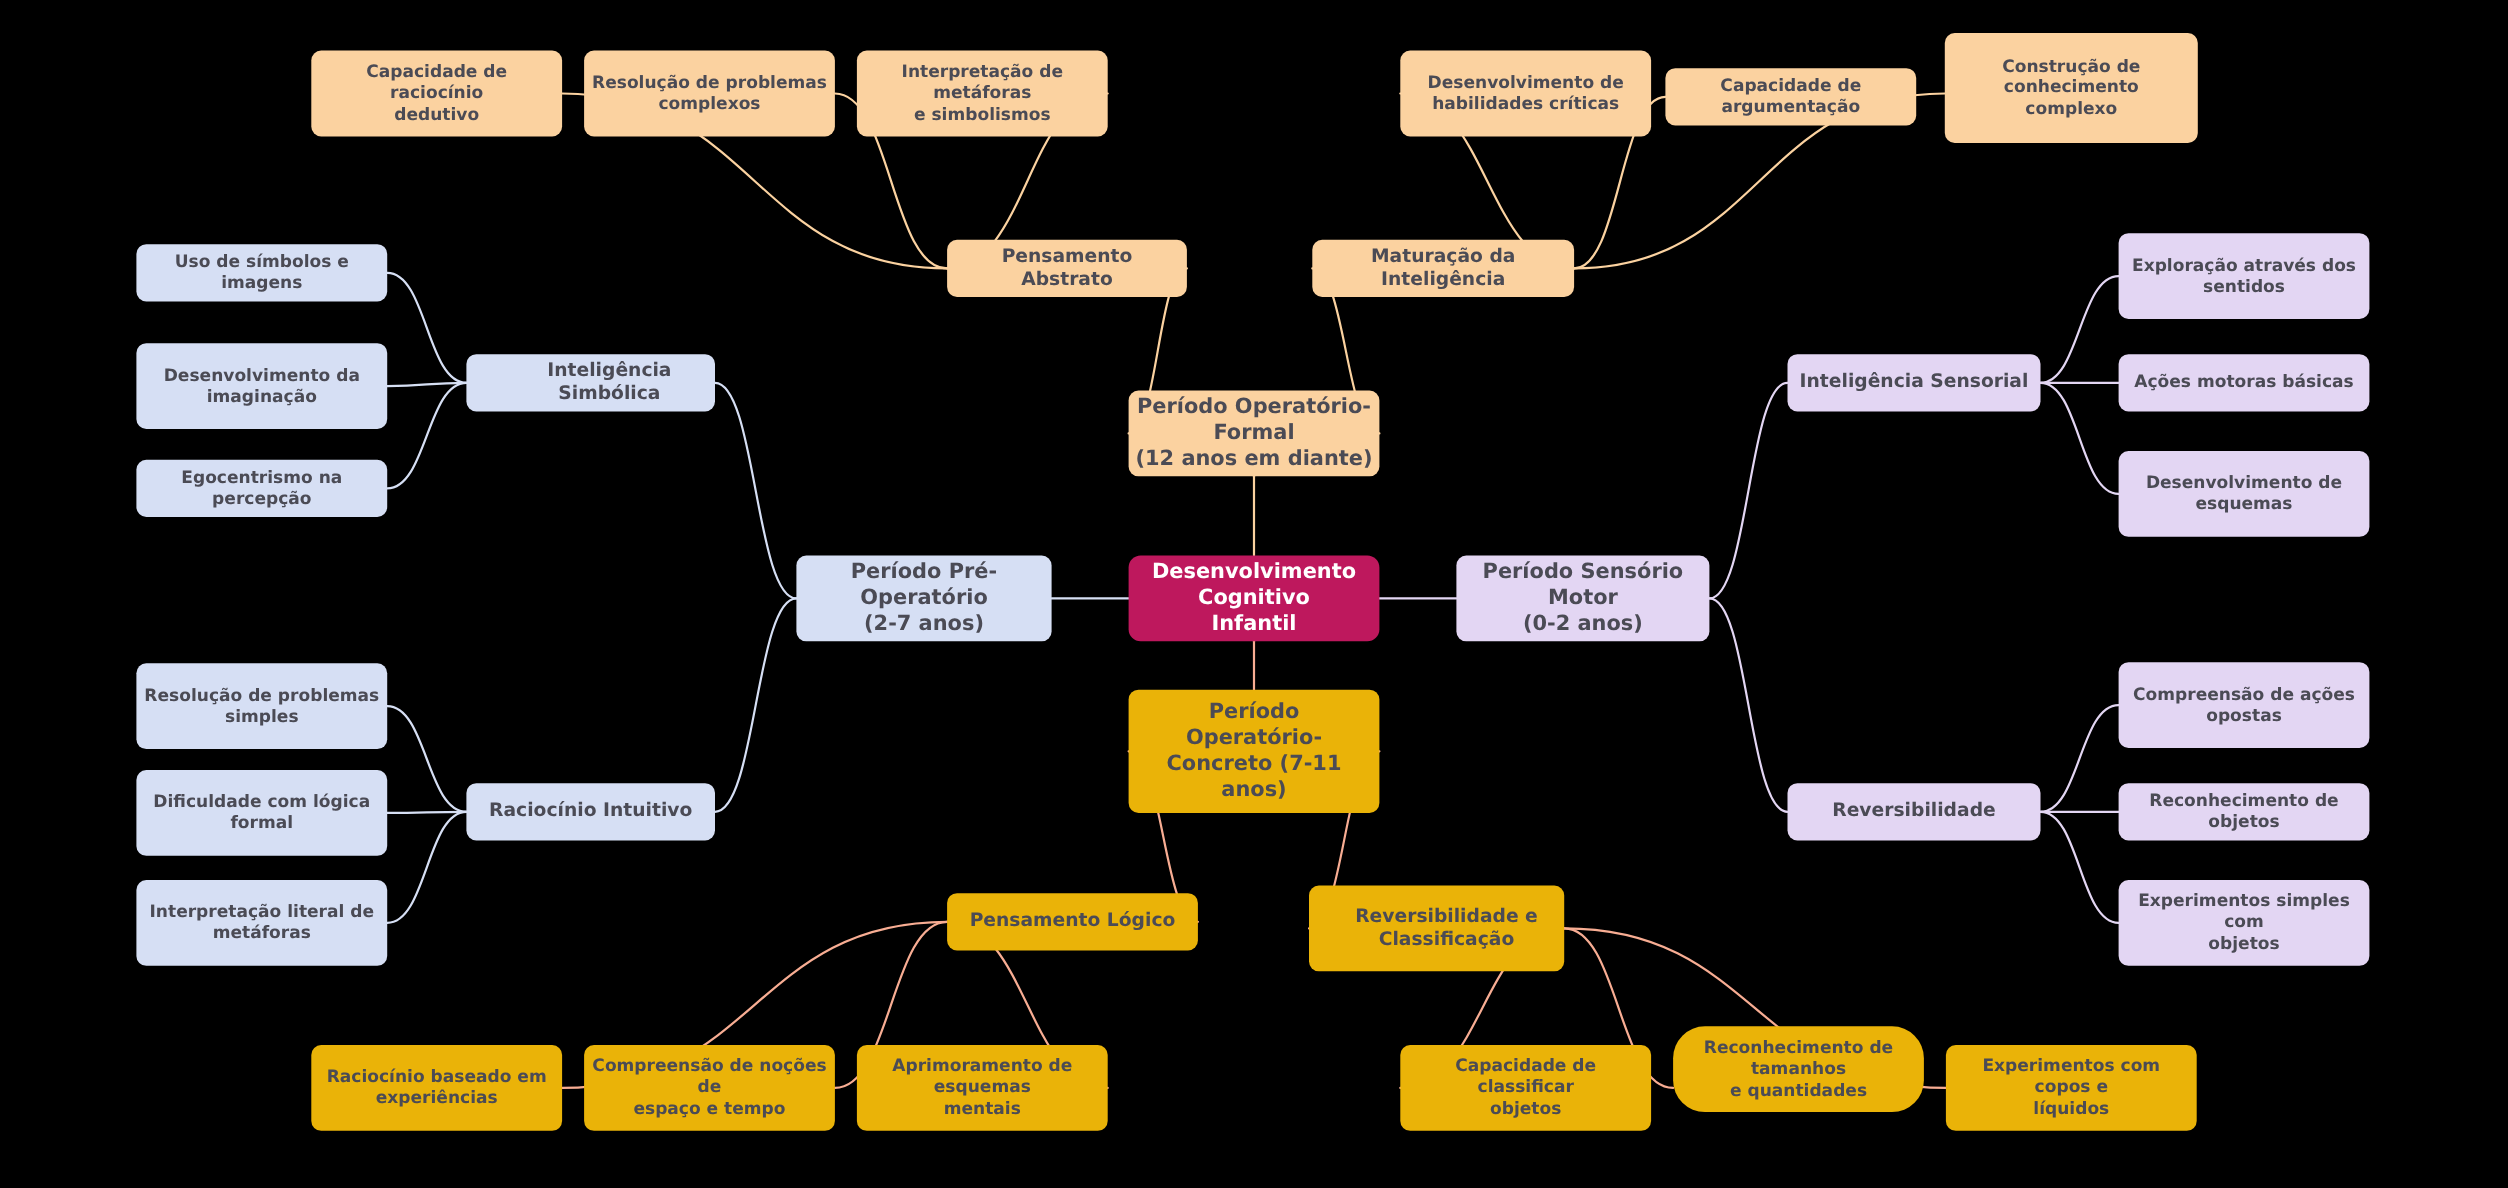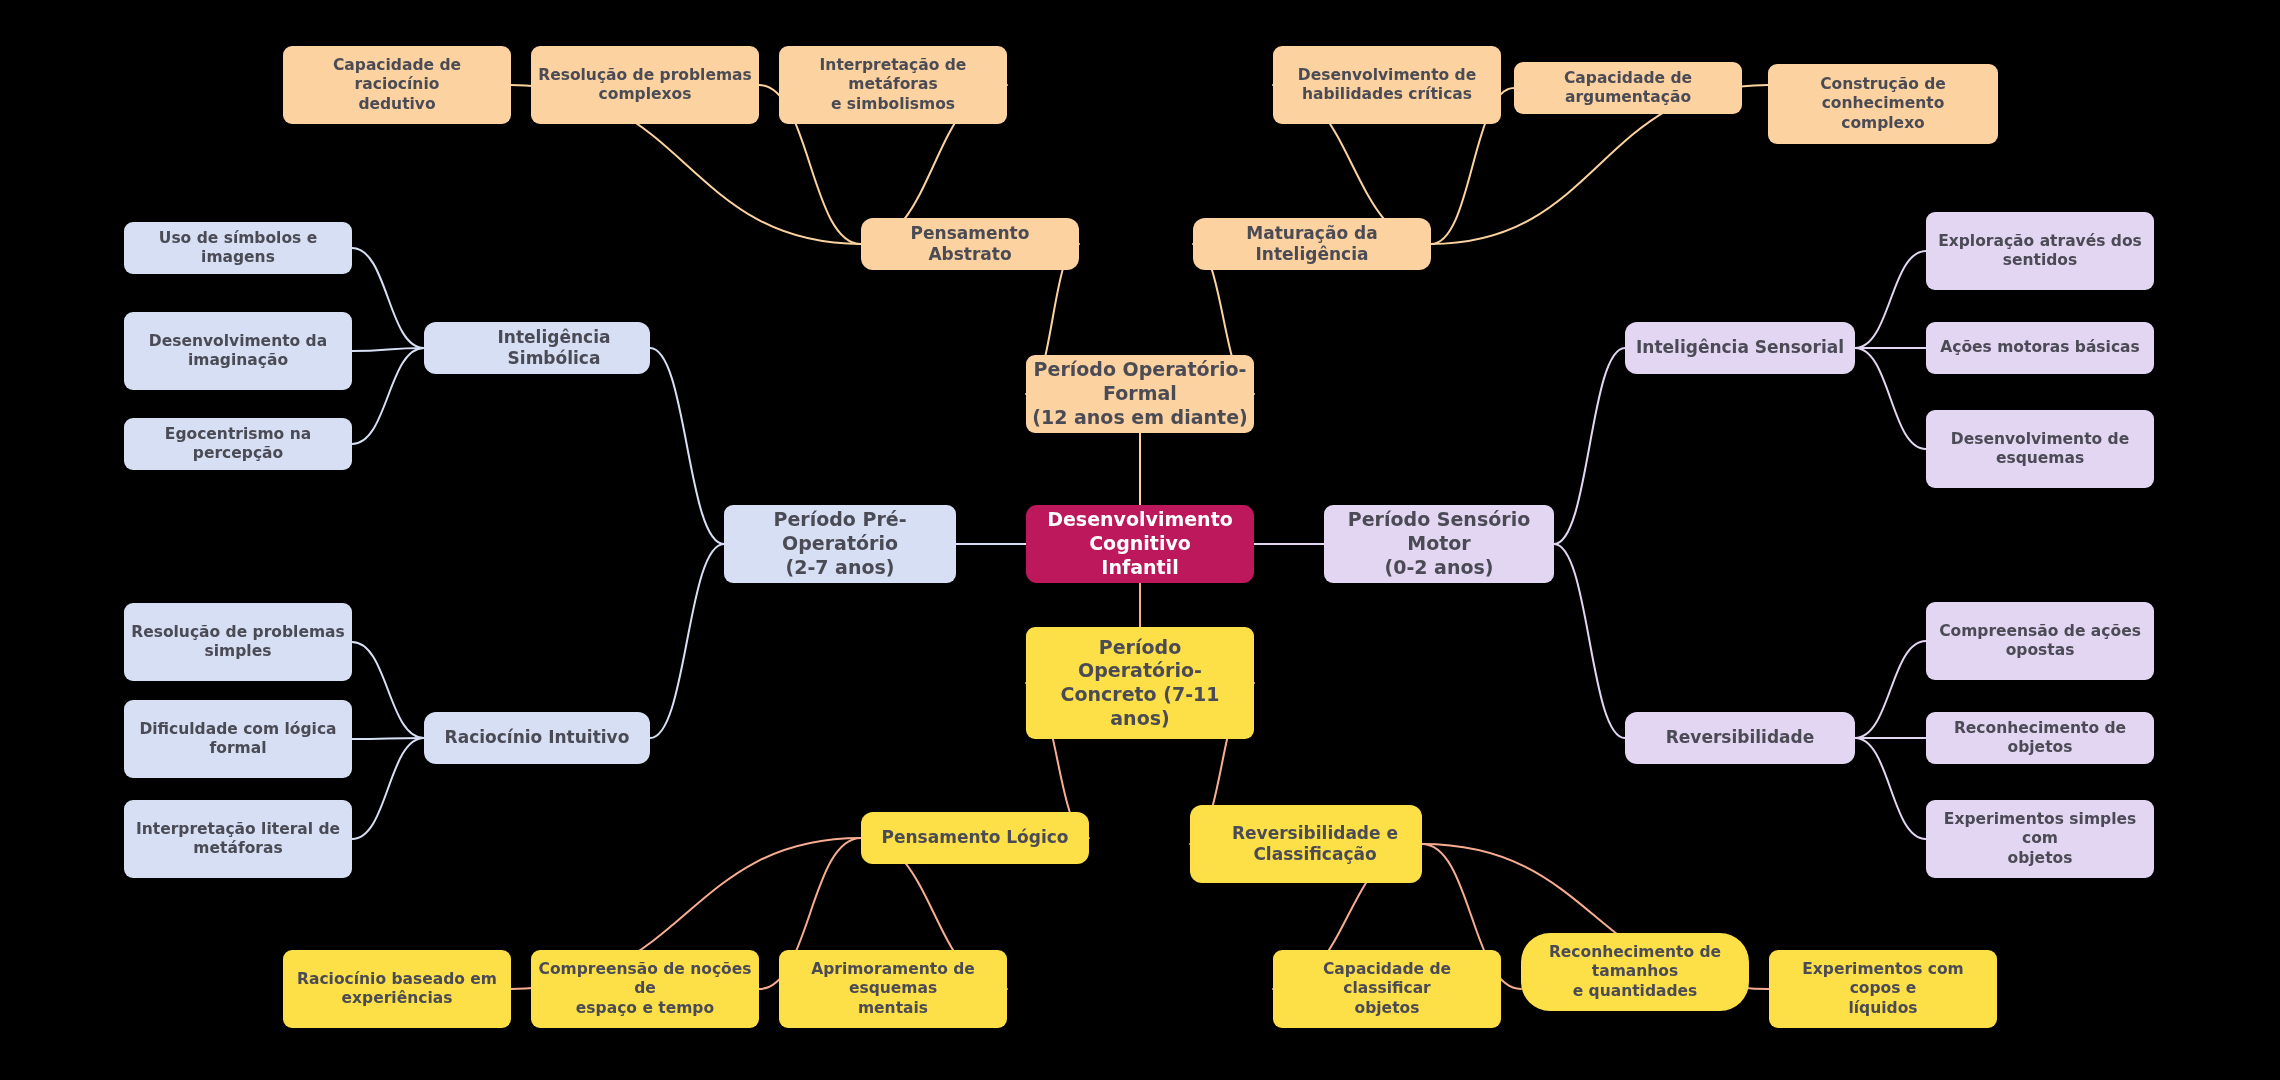--- a/index.html
+++ b/index.html
@@ -39,24 +39,24 @@
   }
   .node.root {
     color: #ffffff;
     background: #be185d;
     font-size: 19px;
     border-radius: 11px;
   }
   .node.blue   { background: #d6dff4; }
   .node.violet { background: #e3d6f3; }
   .node.orange { background: #fbd2a0; }
-  .node.salmon { background: #fde047; }
+  .node.salmon { background: #eab308; }
 
   .node.branch { font-size: 19px; }
-  .node.sub    { font-size: 17px; border-radius: 12px; }
+  .node.sub    { font-size: 17px; }
   .node.leaf   { font-size: 15.5px; }
 </style>
 </head>
 <body>
 
 <div id="canvas">
   <svg id="edges">
       <path d="M1026,544 C991,544 991,544 956,544" stroke="#d6dff4" stroke-width="2" fill="none" stroke-linecap="round"></path>
       <path d="M1140,505 L1140,433" stroke="#fbd2a0" stroke-width="2" fill="none" stroke-linecap="round"></path>
       <path d="M1254,544 C1289,544 1289,544 1324,544" stroke="#e3d6f3" stroke-width="2" fill="none" stroke-linecap="round"></path>
@@ -127,21 +127,21 @@
 metáforas</div>
       <div class="node orange leaf" style="left: 283px; top: 46px; width: 228px; height: 78px;">Capacidade de raciocínio
 dedutivo</div>
       <div class="node orange leaf" style="left: 531px; top: 46px; width: 228px; height: 78px;">Resolução de problemas
 complexos</div>
       <div class="node orange leaf" style="left: 779px; top: 46px; width: 228px; height: 78px;">Interpretação de metáforas
 e simbolismos</div>
       <div class="node orange leaf" style="left: 1273px; top: 46px; width: 228px; height: 78px;">Desenvolvimento de
 habilidades críticas</div>
       <div class="node orange leaf" style="left: 1514px; top: 62px; width: 228px; height: 52px;">Capacidade de argumentação</div>
-      <div class="node orange leaf" style="left: 1768px; top: 64px; width: 230px; height: 80px;">Construção de conhecimento
+      <div class="node orange leaf" style="left: 1768px; top: 30px; width: 230px; height: 100px;">Construção de conhecimento
 complexo</div>
       <div class="node violet leaf" style="left: 1926px; top: 212px; width: 228px; height: 78px;">Exploração através dos
 sentidos</div>
       <div class="node violet leaf" style="left: 1926px; top: 322px; width: 228px; height: 52px;">Ações motoras básicas</div>
       <div class="node violet leaf" style="left: 1926px; top: 410px; width: 228px; height: 78px;">Desenvolvimento de
 esquemas</div>
       <div class="node violet leaf" style="left: 1926px; top: 602px; width: 228px; height: 78px;">Compreensão de ações
 opostas</div>
       <div class="node violet leaf" style="left: 1926px; top: 712px; width: 228px; height: 52px;">Reconhecimento de objetos</div>
       <div class="node violet leaf" style="left: 1926px; top: 800px; width: 228px; height: 78px;">Experimentos simples com

